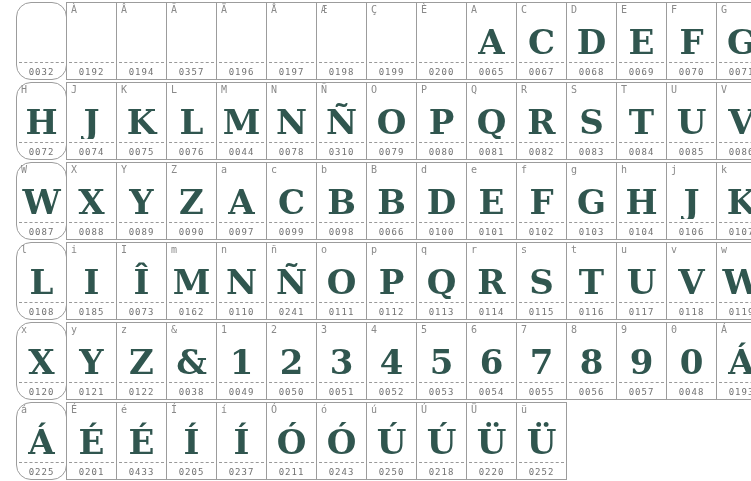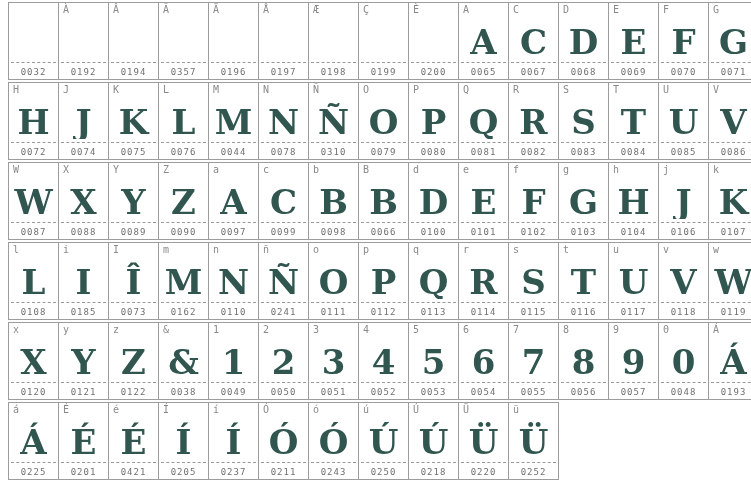--- a/index.html
+++ b/index.html
@@ -26,21 +26,22 @@
     position: relative;
     width: 51px;
     height: 78px;
     box-sizing: border-box;
     border: 1px solid #9c9c9c;
     background: #ffffff;
     margin-left: -1px;
     flex: 0 0 auto;
   }
   .charmap-cell:first-child {
-    margin-left: 8px;
+    margin-left: 16px;
+    border-radius: 15px;
   }
   .cell-label {
     position: absolute;
     top: 1px;
     left: 4px;
     font-family: "DejaVu Sans Mono", monospace;
     font-size: 10px;
     line-height: 12px;
     color: #8a8a8a;
   }
@@ -553,21 +554,21 @@
       <div class="charmap-cell">
         <div class="cell-label">É</div>
         <div class="cell-glyph">É</div>
         <div class="cell-sep"></div>
         <div class="cell-code">0201</div>
       </div>
       <div class="charmap-cell">
         <div class="cell-label">é</div>
         <div class="cell-glyph">É</div>
         <div class="cell-sep"></div>
-        <div class="cell-code">0421</div>
+        <div class="cell-code">0433</div>
       </div>
       <div class="charmap-cell">
         <div class="cell-label">Í</div>
         <div class="cell-glyph">Í</div>
         <div class="cell-sep"></div>
         <div class="cell-code">0205</div>
       </div>
       <div class="charmap-cell">
         <div class="cell-label">í</div>
         <div class="cell-glyph">Í</div>

